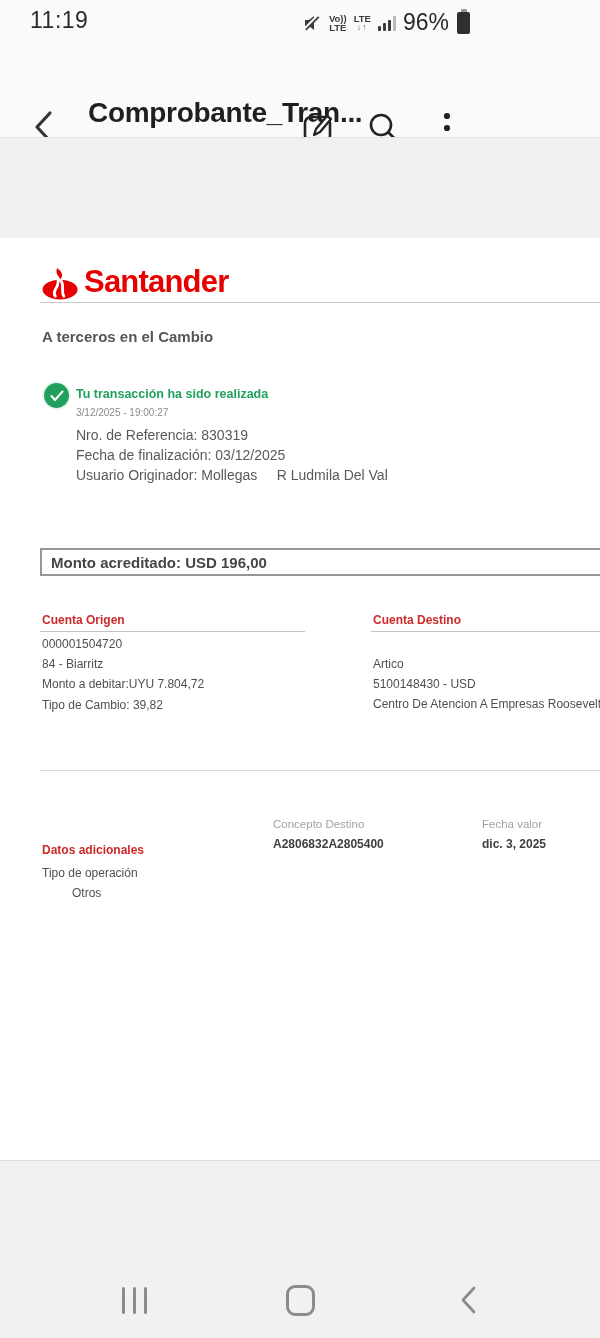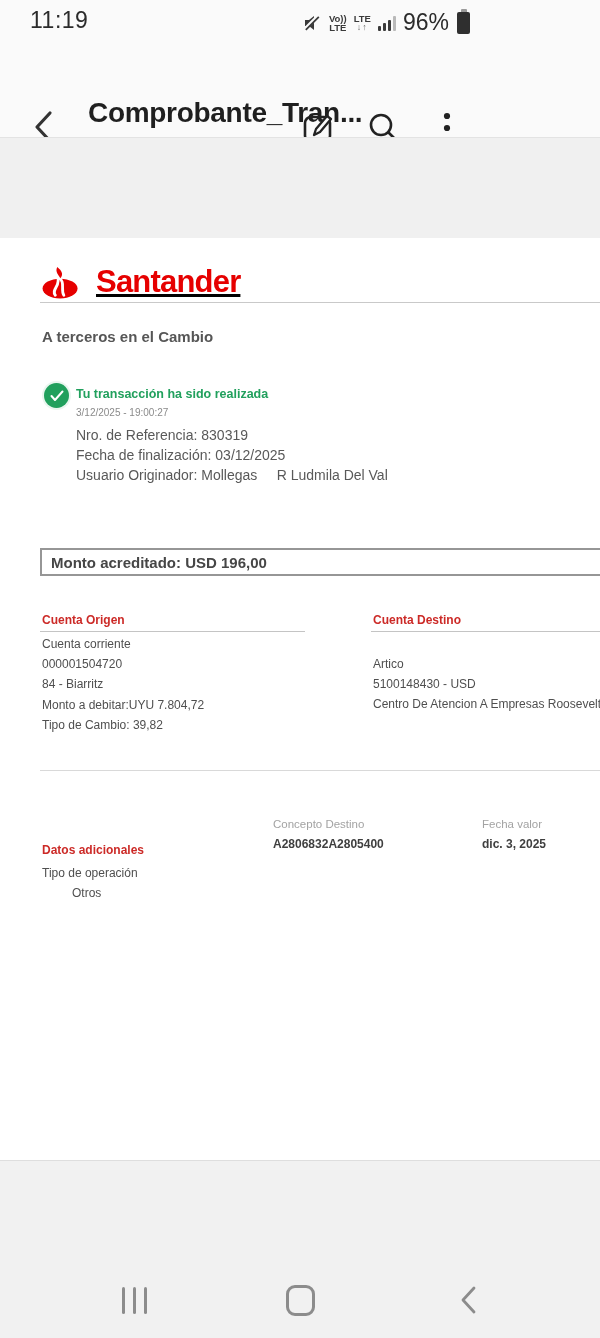--- a/index.html
+++ b/index.html
@@ -29,21 +29,21 @@
   .doc-subtitle { font-size:19px; color:#262626; margin-top:6px; }
   .appbar-actions { position:absolute; right:22px; top:64px; display:flex; align-items:center; gap:26px; }
   .icon-btn { width:38px; height:38px; display:flex; align-items:center; justify-content:center; cursor:pointer; }
 
   
   .gap-top { position:absolute; left:0; top:137px; width:600px; height:101px; background:#f0f0f0; border-top:1px solid #e3e3e3; }
   .gap-bottom { position:absolute; left:0; top:1160px; width:600px; height:178px; background:#f1f1f1; border-top:1px solid #dedede; }
 
   
   .pdf-page { position:absolute; left:0; top:238px; width:600px; height:922px; background:#ffffff; }
-  .logo { position:absolute; left:42px; top:26px; display:flex; align-items:center; gap:16px;text-decoration:underline; }
+  .logo { position:absolute; left:42px; top:26px; display:flex; align-items:flex-end; gap:4px; }
   .logo-word { font-size:31px; font-weight:bold; color:#e60000; letter-spacing:-.8px; }
   .logo-rule { position:absolute; left:40px; top:64px; width:560px; border-top:1px solid #c9c9c9; }
   .page-heading { position:absolute; left:42px; top:90px; font-size:15px; font-weight:bold; color:#565656; }
 
   .check-circle { position:absolute; left:44px; top:145px; width:25px; height:25px; border-radius:50%; background:#21a05d; display:flex; align-items:center; justify-content:center; box-shadow:0 0 0 2px #e9f6ef; }
   .ok-msg { position:absolute; left:76px; top:149px; font-size:12.5px; font-weight:bold; color:#21a05d; }
   .ok-date { position:absolute; left:76px; top:169px; font-size:10px; color:#8a8a8a; }
   .ref-lines { position:absolute; left:76px; top:189px; }
   .ref-lines div { font-size:14px; color:#595959; height:20px; white-space:pre-wrap; }
 
@@ -165,21 +165,20 @@
       <div>Usuario Originador: Mollegas     R Ludmila Del Val</div>
     </div>
 
     <div class="amount-box">
       <span>Monto acreditado: USD 196,00</span>
     </div>
 
     <div class="col-heading" style="left:42px; top:375px;">Cuenta Origen</div>
     <div class="col-rule" style="left:40px; top:393px; width:265px;"></div>
     <div class="col-lines" style="left:42px; top:399px;">
-      <div>Cuenta corriente</div>
       <div>000001504720</div>
       <div>84 - Biarritz</div>
       <div>Monto a debitar:UYU 7.804,72</div>
       <div>Tipo de Cambio: 39,82</div>
     </div>
 
     <div class="col-heading" style="left:373px; top:375px;">Cuenta Destino</div>
     <div class="col-rule" style="left:371px; top:393px; width:229px;"></div>
     <div class="col-lines" style="left:373px; top:419px;">
       <div>Artico</div>

